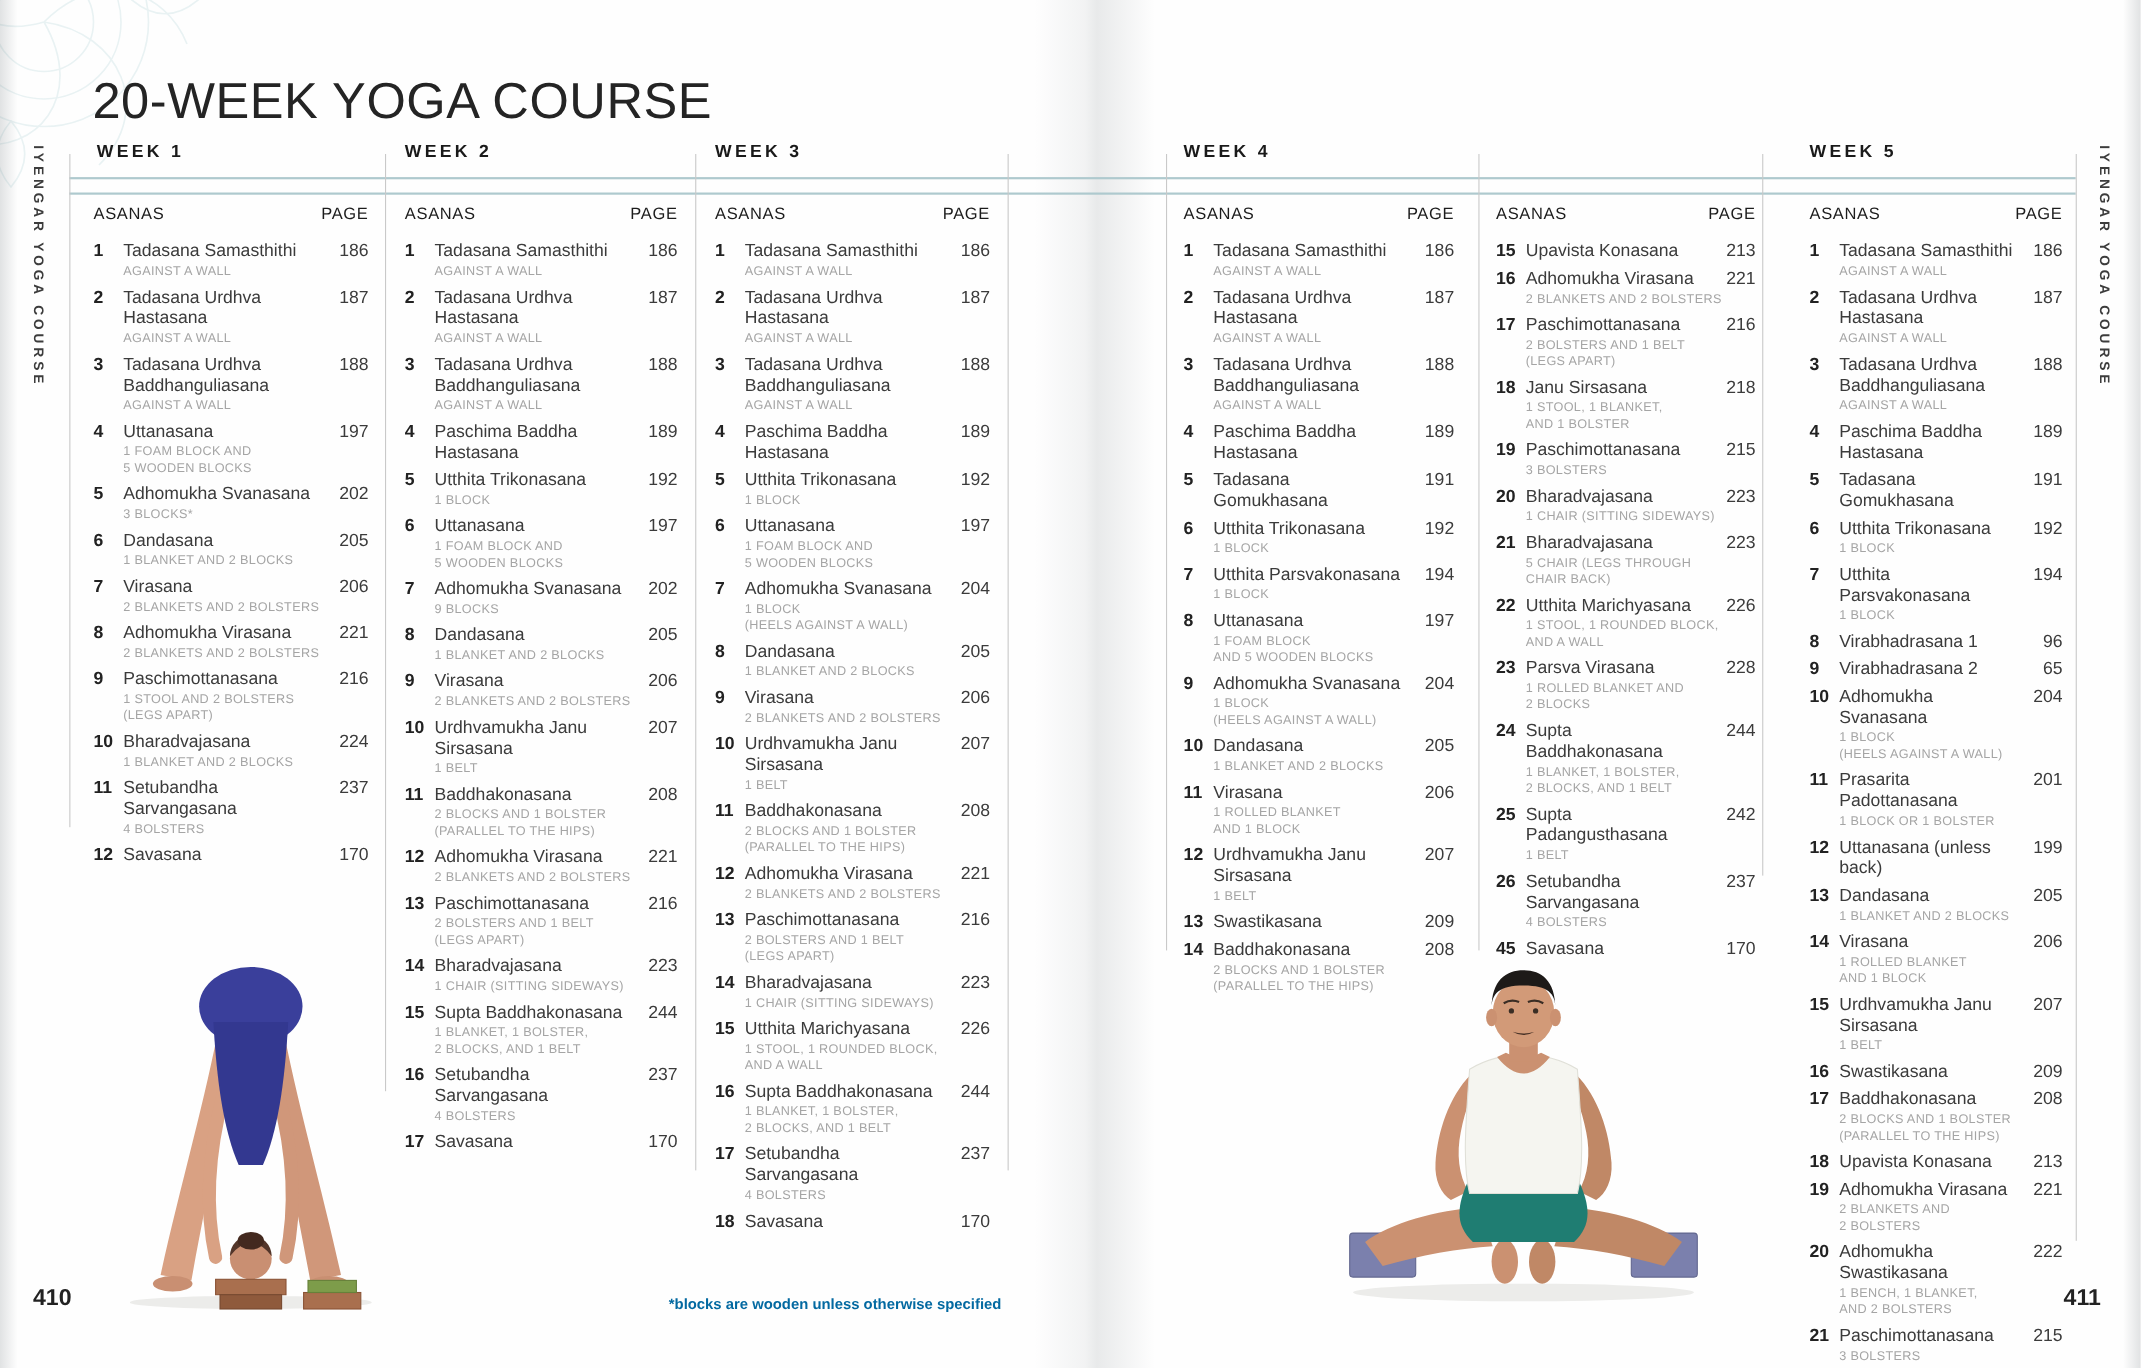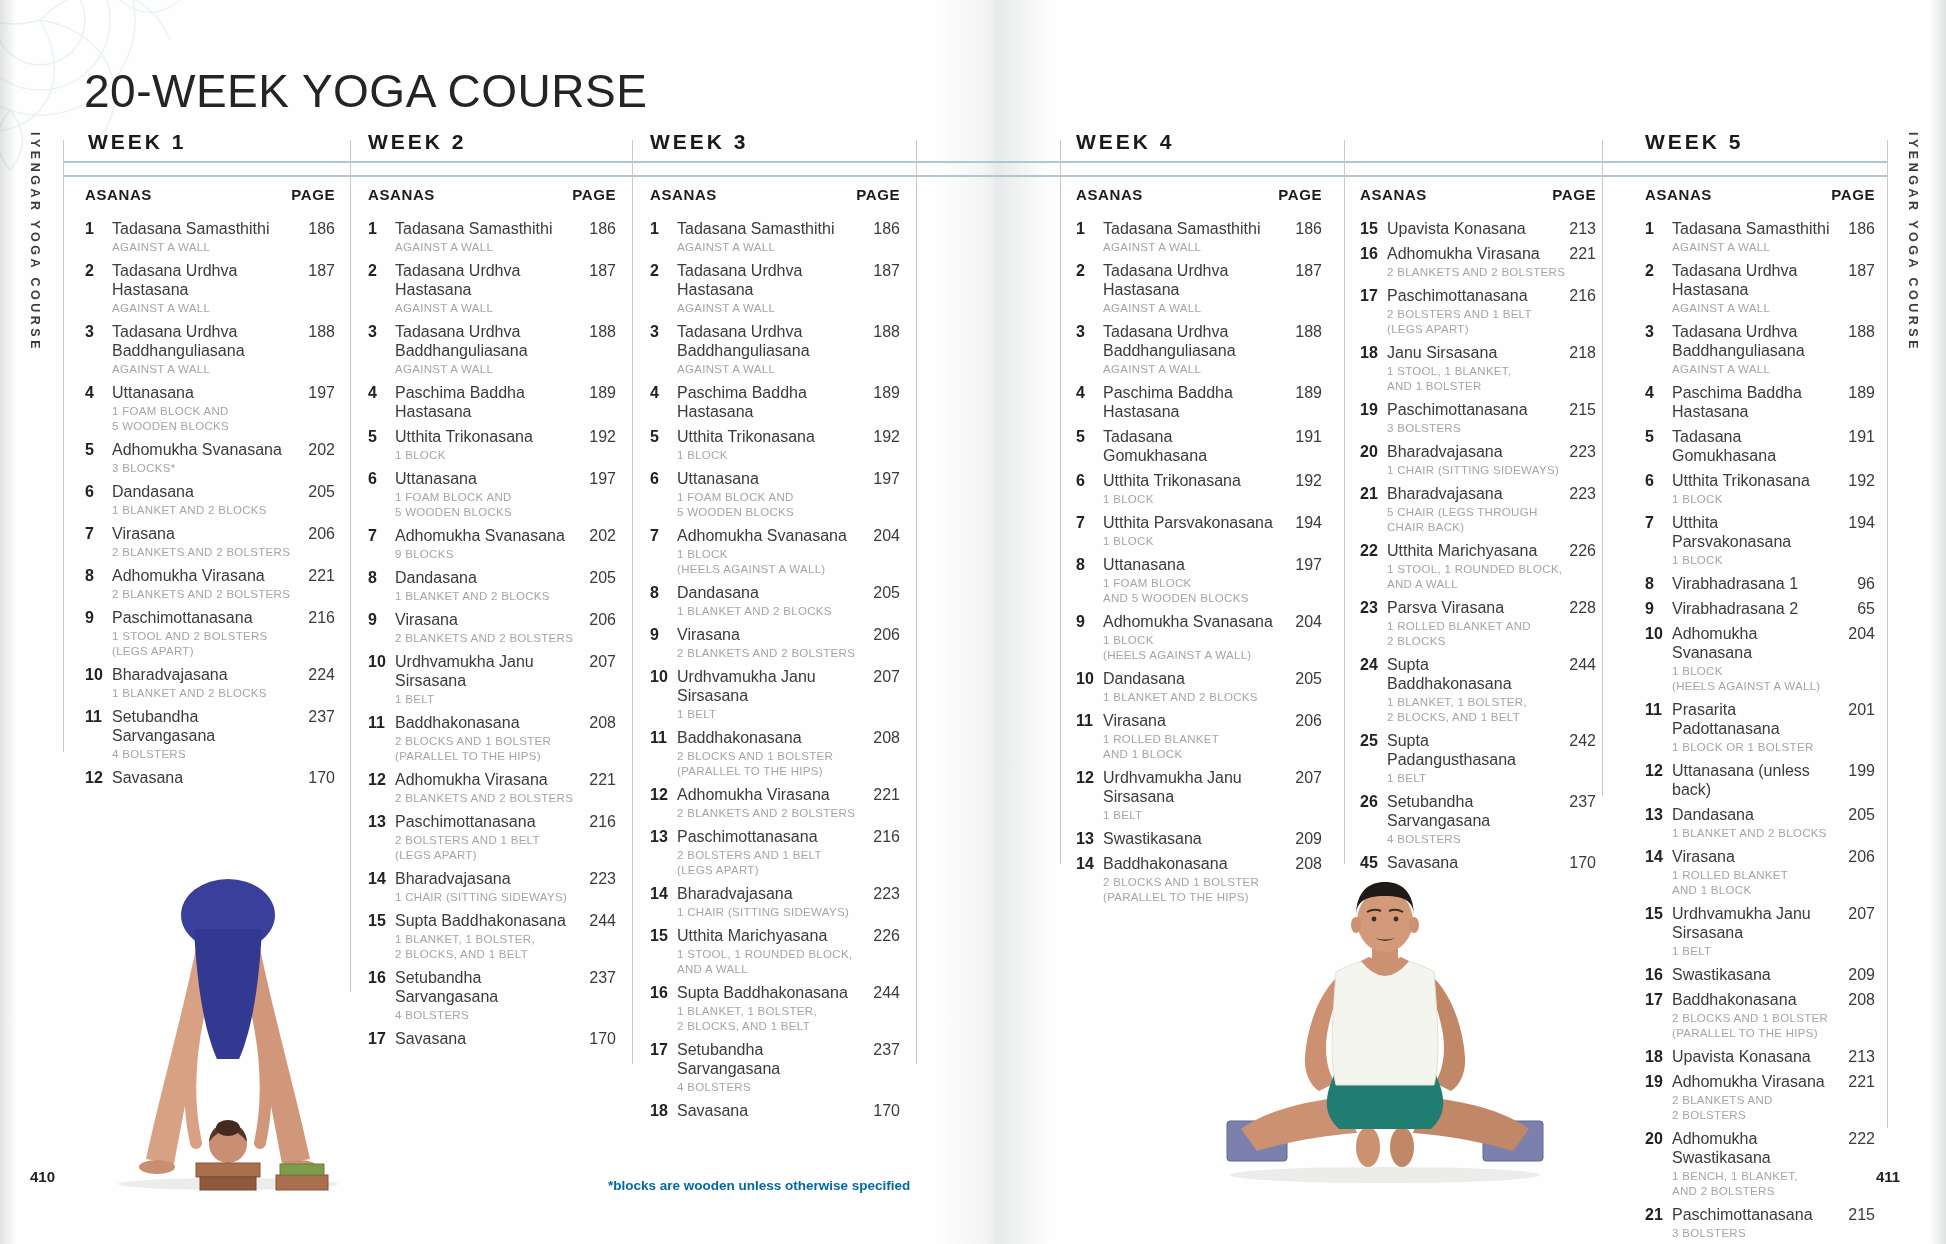--- a/index.html
+++ b/index.html
@@ -11,40 +11,40 @@
   .edge{position:absolute;top:0;height:100%;pointer-events:none;}
   .edge.left{left:0;width:16px;background:linear-gradient(90deg,rgba(90,100,105,.18),rgba(0,0,0,0));}
   .edge.right{right:0;width:16px;background:linear-gradient(270deg,rgba(90,100,105,.18),rgba(0,0,0,0));}
   .spine{position:absolute;top:0;left:940px;width:110px;height:100%;pointer-events:none;
     background:linear-gradient(90deg,rgba(0,0,0,0) 0%,rgba(100,110,115,.08) 42%,rgba(100,110,115,.14) 52%,rgba(0,0,0,0) 100%);}
   .corner-deco{position:absolute;left:-30px;top:-40px;opacity:.55;}
 
   h1.title{position:absolute;left:72px;top:52px;margin:12px;font-size:46px;font-weight:400;
     letter-spacing:.5px;color:#242424;}
 
-  .week-label{position:absolute;top:130px;font-size:21px;font-weight:bold;letter-spacing:3px;color:#1a1a1a;}
+  .week-label{position:absolute;top:130px;font-size:16px;font-weight:bold;letter-spacing:3px;color:#1a1a1a;}
   .rule{position:absolute;left:63px;width:1824px;height:2px;background:#aec9ce;}
   .sep{position:absolute;width:1px;background:#c9c9c9;}
 
   .col{position:absolute;top:186px;}
-  .col-head{display:flex;justify-content:space-between;font-size:15px;font-weight:bold;
+  .col-head{display:flex;justify-content:space-between;font-size:15px;font-weight:normal;
     letter-spacing:.6px;color:#1c1c1c;margin-bottom:16px;}
   .item{display:grid;grid-template-columns:27px 1fr 44px;margin-bottom:6px;}
   .num{font-weight:bold;color:#222;font-size:16px;line-height:19px;}
   .name{white-space:pre-line;font-size:16px;line-height:19px;color:#3b3b3b;}
   .pg{text-align:right;font-size:16px;line-height:19px;color:#3b3b3b;}
   .props{grid-column:2/4;white-space:pre-line;font-size:11.5px;line-height:15px;
     color:#a5a5a5;letter-spacing:.3px;margin-top:2px;}
 
   .sidebar{position:absolute;writing-mode:vertical-rl;font-size:12.5px;font-weight:600;
     letter-spacing:3.5px;color:#3c3c3c;}
   .sidebar.left{left:28px;top:132px;}
   .sidebar.right{left:1906px;top:132px;}
 
-  .folio{position:absolute;top:1168px;font-size:15px;font-weight:bold;color:#222;}
+  .folio{position:absolute;top:1168px;font-size:21px;font-weight:bold;color:#222;}
   .folio.left{left:30px;}
   .folio.right{left:1876px;}
 
   .footnote{position:absolute;left:608px;top:1178px;font-size:13.5px;font-weight:bold;color:#0369a1;}
 
   .photo{position:absolute;}
 </style>
 </head>
 <body>
 

